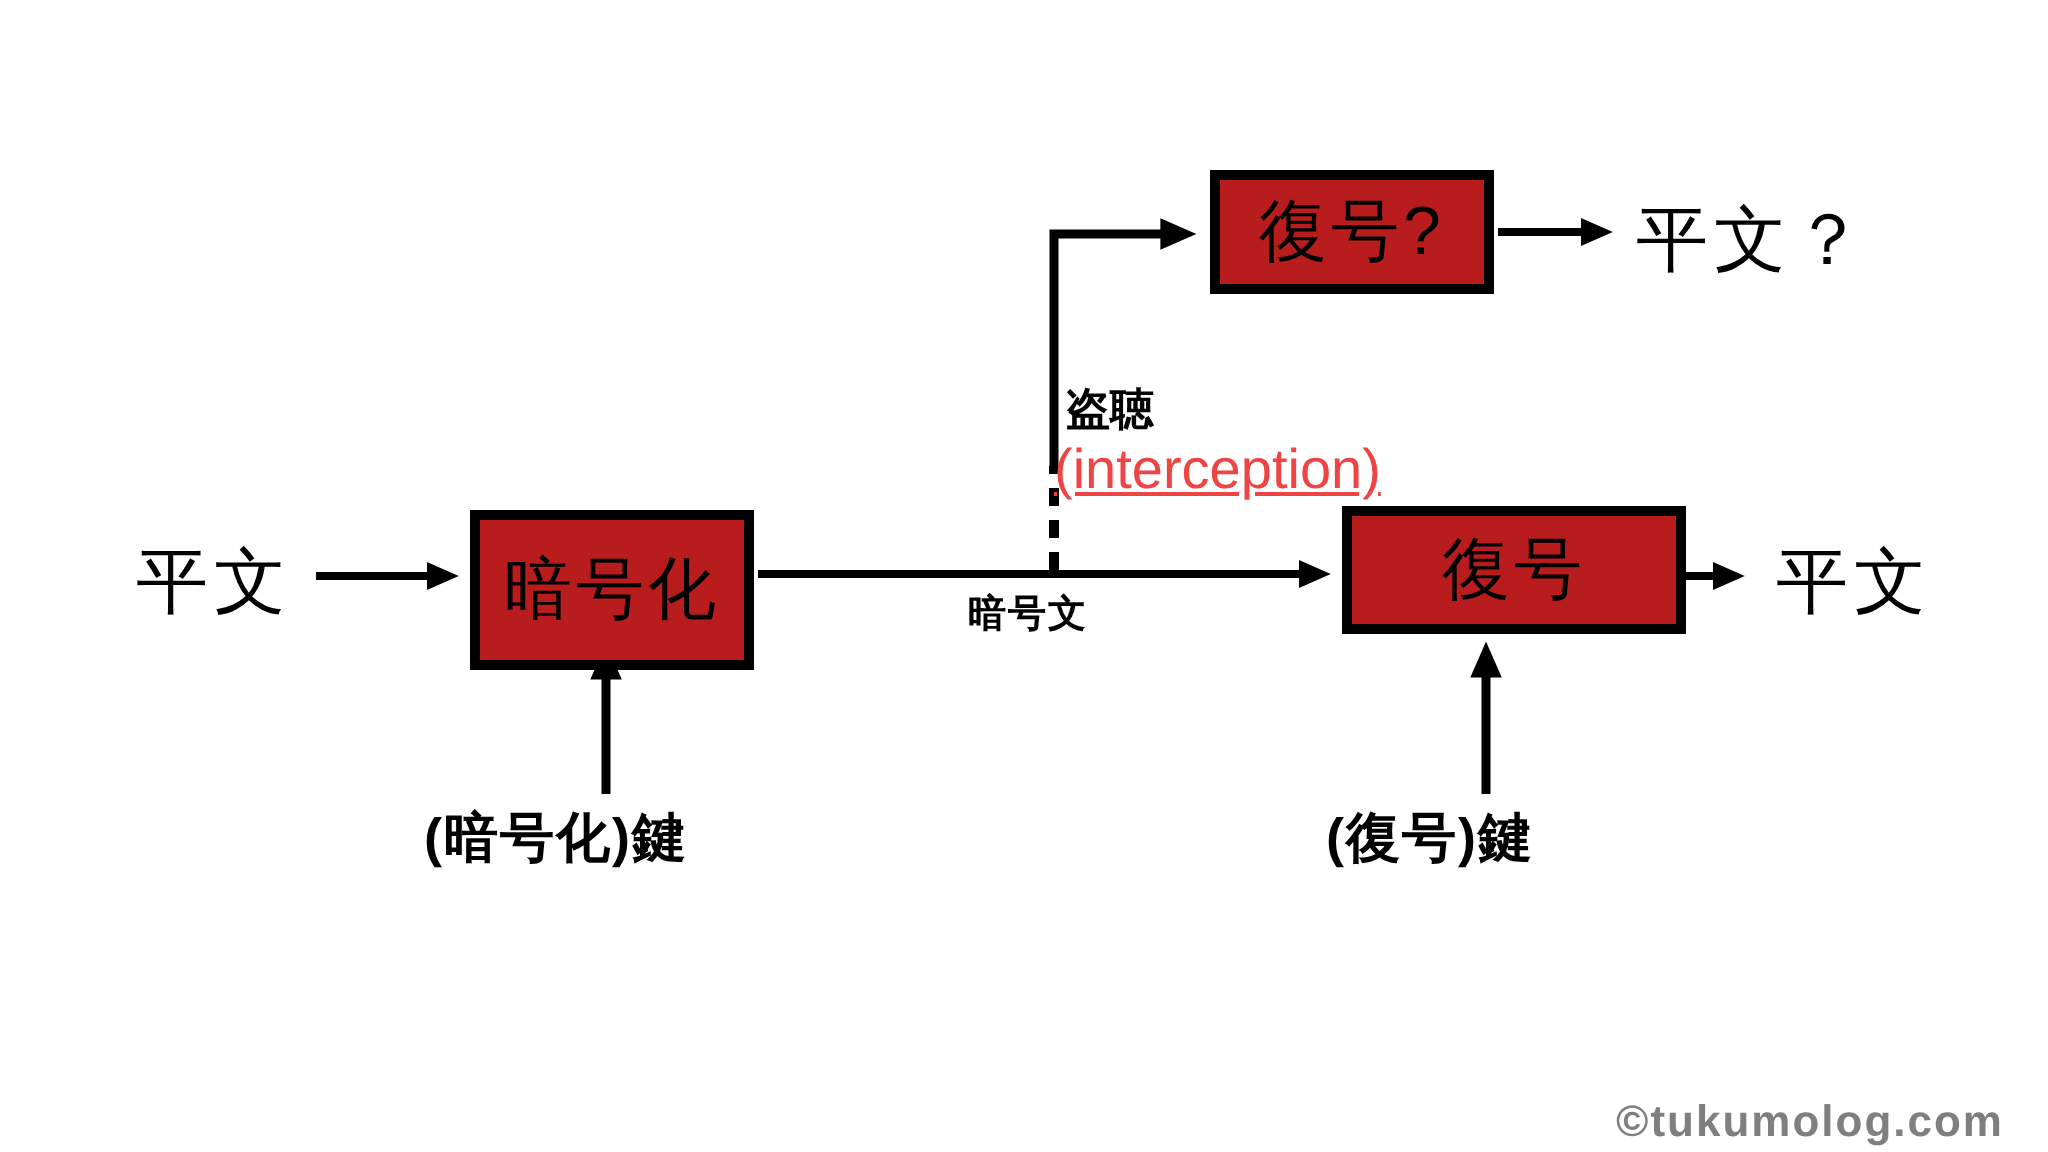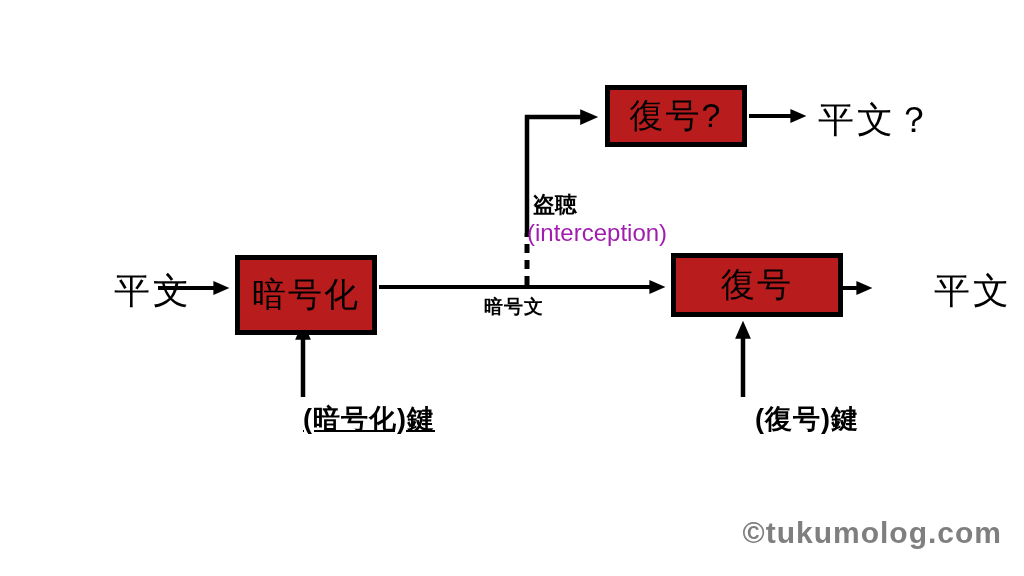--- a/index.html
+++ b/index.html
@@ -8,26 +8,26 @@
     font-family:"Liberation Sans",sans-serif;color:#000;overflow:hidden;
   }
   #arrows{position:absolute;left:0;top:0;width:1024px;height:576px;}
   .node{
     position:absolute;box-sizing:border-box;border:5px solid #000;background:#b91c1c;
     display:flex;align-items:center;justify-content:center;
     font-size:34px;letter-spacing:2px;
   }
   .lbl{position:absolute;white-space:nowrap;}
   .big{font-size:36px;letter-spacing:3px;}
-  .center{text-align:right;margin-left:36px;}
+  .center{text-align:left;}
   #lbl-eavesdrop{font-size:22px;font-weight:bold;}
-  #lbl-interception{font-size:24px;color:#a21caf;}
+  #lbl-interception{font-size:28px;color:#ef4444;text-decoration:underline;}
   #lbl-ciphertext{font-size:19px;font-weight:bold;letter-spacing:1px;}
   .keylbl{font-size:27px;font-weight:bold;letter-spacing:1px;}
-  #watermark{font-size:30px;font-weight:bold;color:#7f7f7f;letter-spacing:1px;}
+  #watermark{font-size:22px;font-weight:bold;color:#7f7f7f;letter-spacing:1px;margin-top:32px;}
 </style>
 </head>
 <body>
 
 <div id="canvas">
 
   <svg id="arrows" viewBox="0 0 1024 576" xmlns="http://www.w3.org/2000/svg" aria-hidden="true">
     <defs>
       <marker id="ah" markerWidth="4.5" markerHeight="4" refX="0.4" refY="1.75" orient="auto" markerUnits="strokeWidth">
         <path d="M0,0 L4,1.75 L0,3.5 Z" fill="#000"></path>
@@ -62,19 +62,19 @@
   <div class="lbl big center" style="left:888px;top:267px;width:88px;">平文</div>
 
   <div class="lbl big" style="left:818px;top:96px;">平文？</div>
 
   <div class="lbl" id="lbl-ciphertext" style="left:484px;top:294px;">暗号文</div>
 
   <div class="lbl" id="lbl-eavesdrop" style="left:533px;top:190px;">盗聴</div>
 
   <div class="lbl" id="lbl-interception" style="left:527px;top:219px;">(interception)</div>
 
-  <div class="lbl keylbl center" style="left:239px;top:401px;width:160px;text-decoration:underline;">(暗号化)鍵</div>
+  <div class="lbl keylbl center" style="left:212px;top:401px;width:160px;">(暗号化)鍵</div>
 
   <div class="lbl keylbl center" style="left:663px;top:401px;width:160px;">(復号)鍵</div>
 
   <div class="lbl" id="watermark" style="right:22px;top:516px;">©tukumolog.com</div>
 
 </div>
 
 </body></html>

